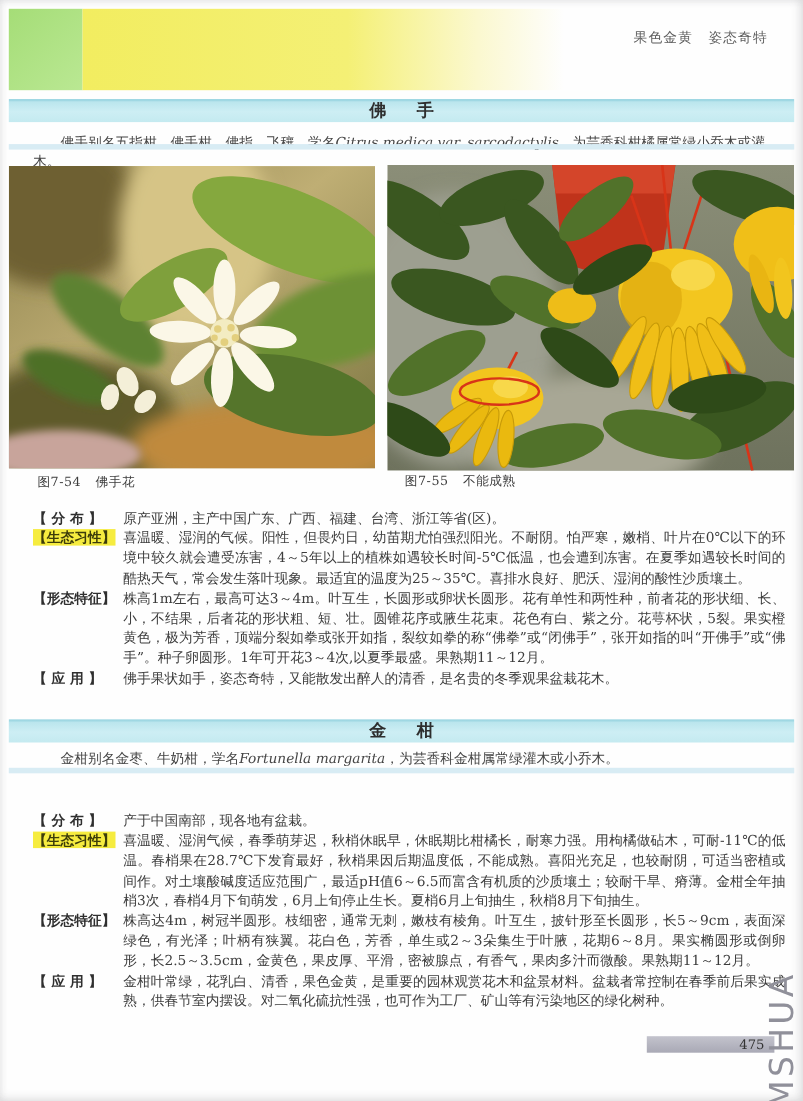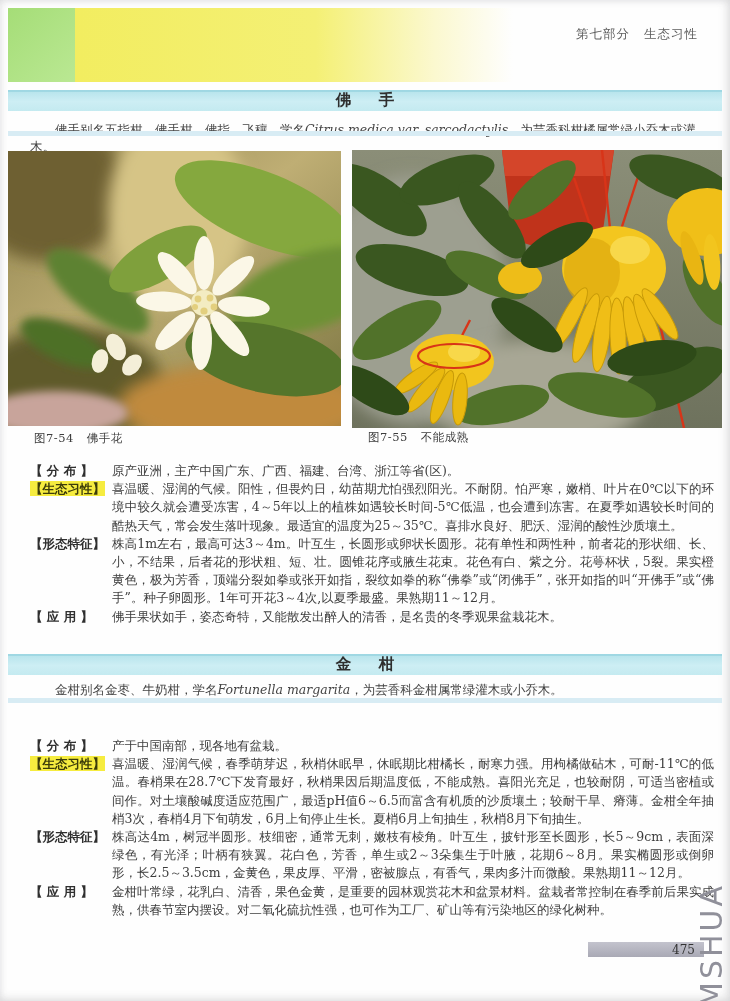--- a/index.html
+++ b/index.html
@@ -51,21 +51,21 @@
     letter-spacing:3px;white-space:nowrap;}
 </style>
 </head>
 <body>
 
 <div class="page">
 
   <div class="band-green"></div>
   <div class="band-yellow"></div>
   <div class="running-head">
-    <span>第七部分</span><span class="gap"></span><span>生态习性</span>
+    <span>果色金黄</span><span class="gap"></span><span>姿态奇特</span>
   </div>
 
   <div class="title-bar" style="top:90px;">
     <span class="sec-title">佛　手</span>
   </div>
 
   <div class="intro" style="top:121px;">
     <span>佛手别名五指柑、佛手柑、佛指、飞穰，学名</span><span class="latin">Citrus medica var. sarcodactylis</span><span>，为芸香科柑橘属常绿小乔木或灌木。</span>
   </div>
 

